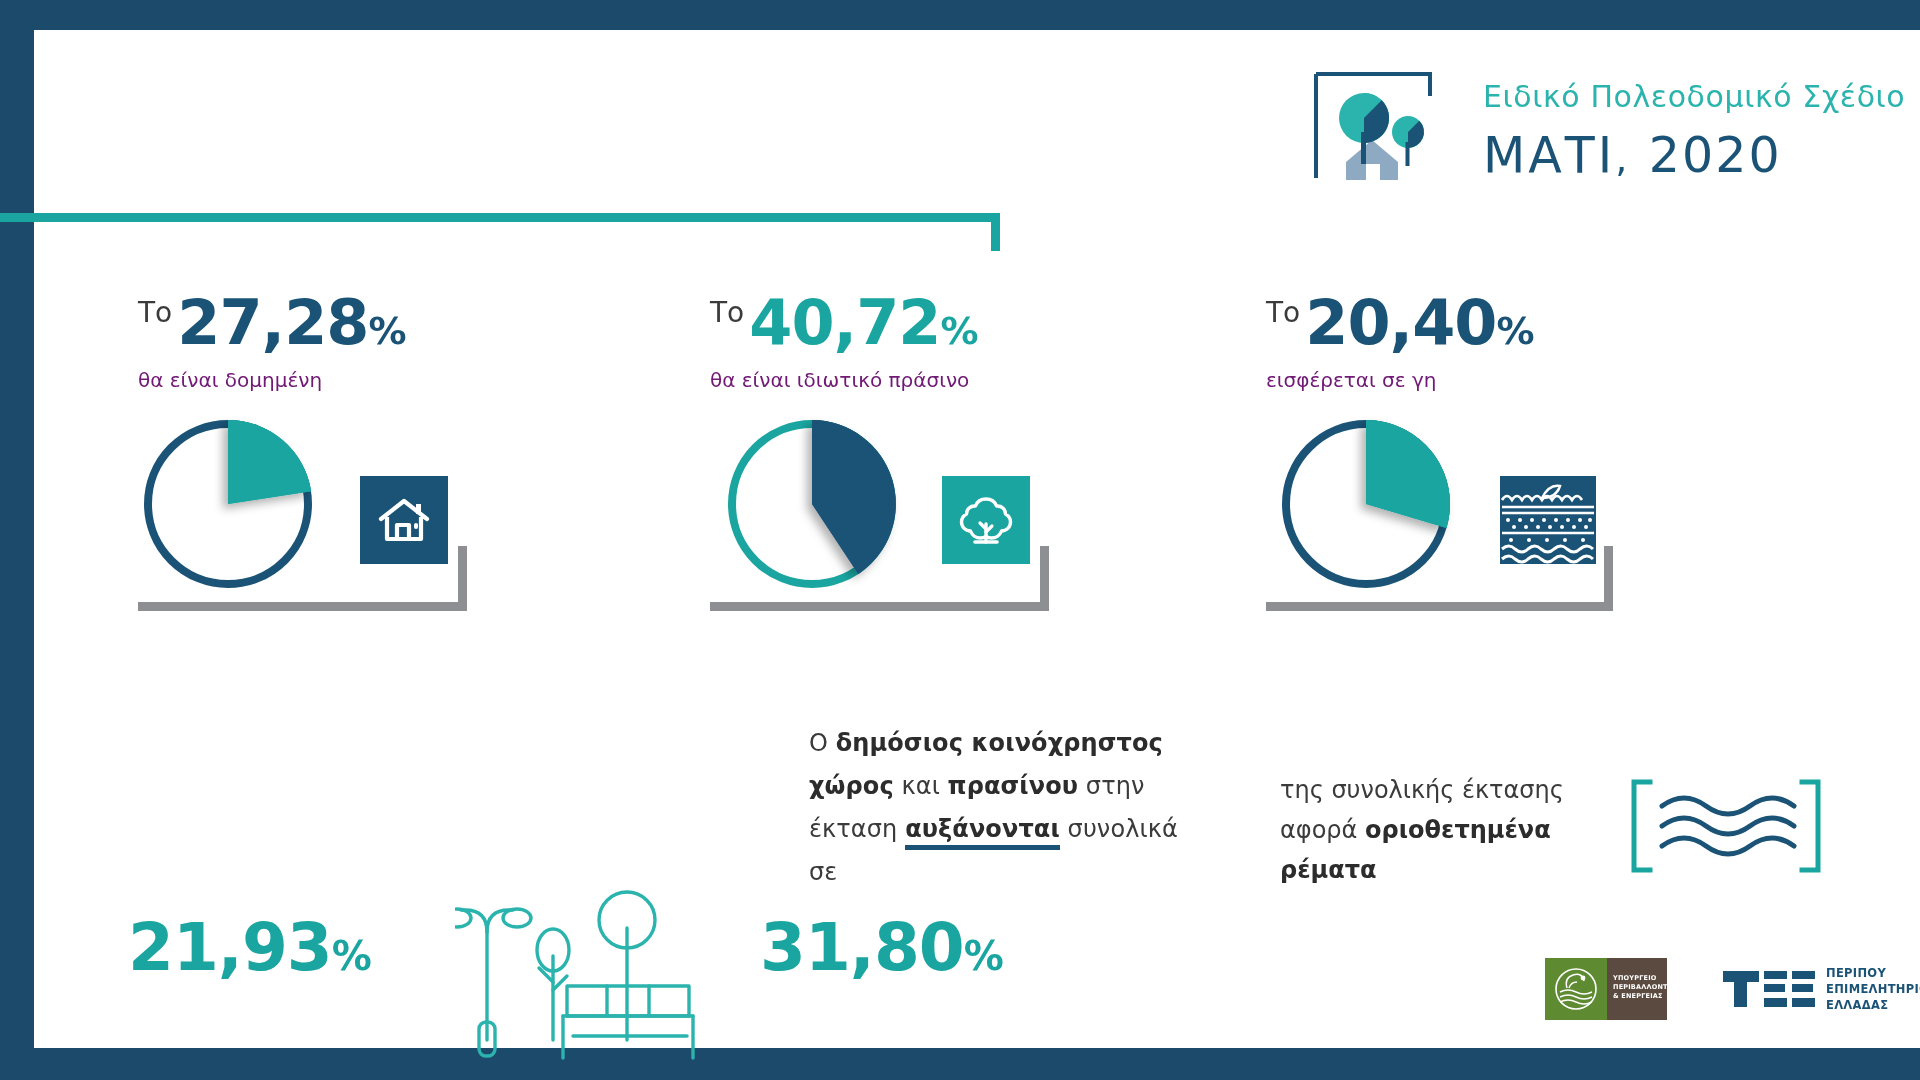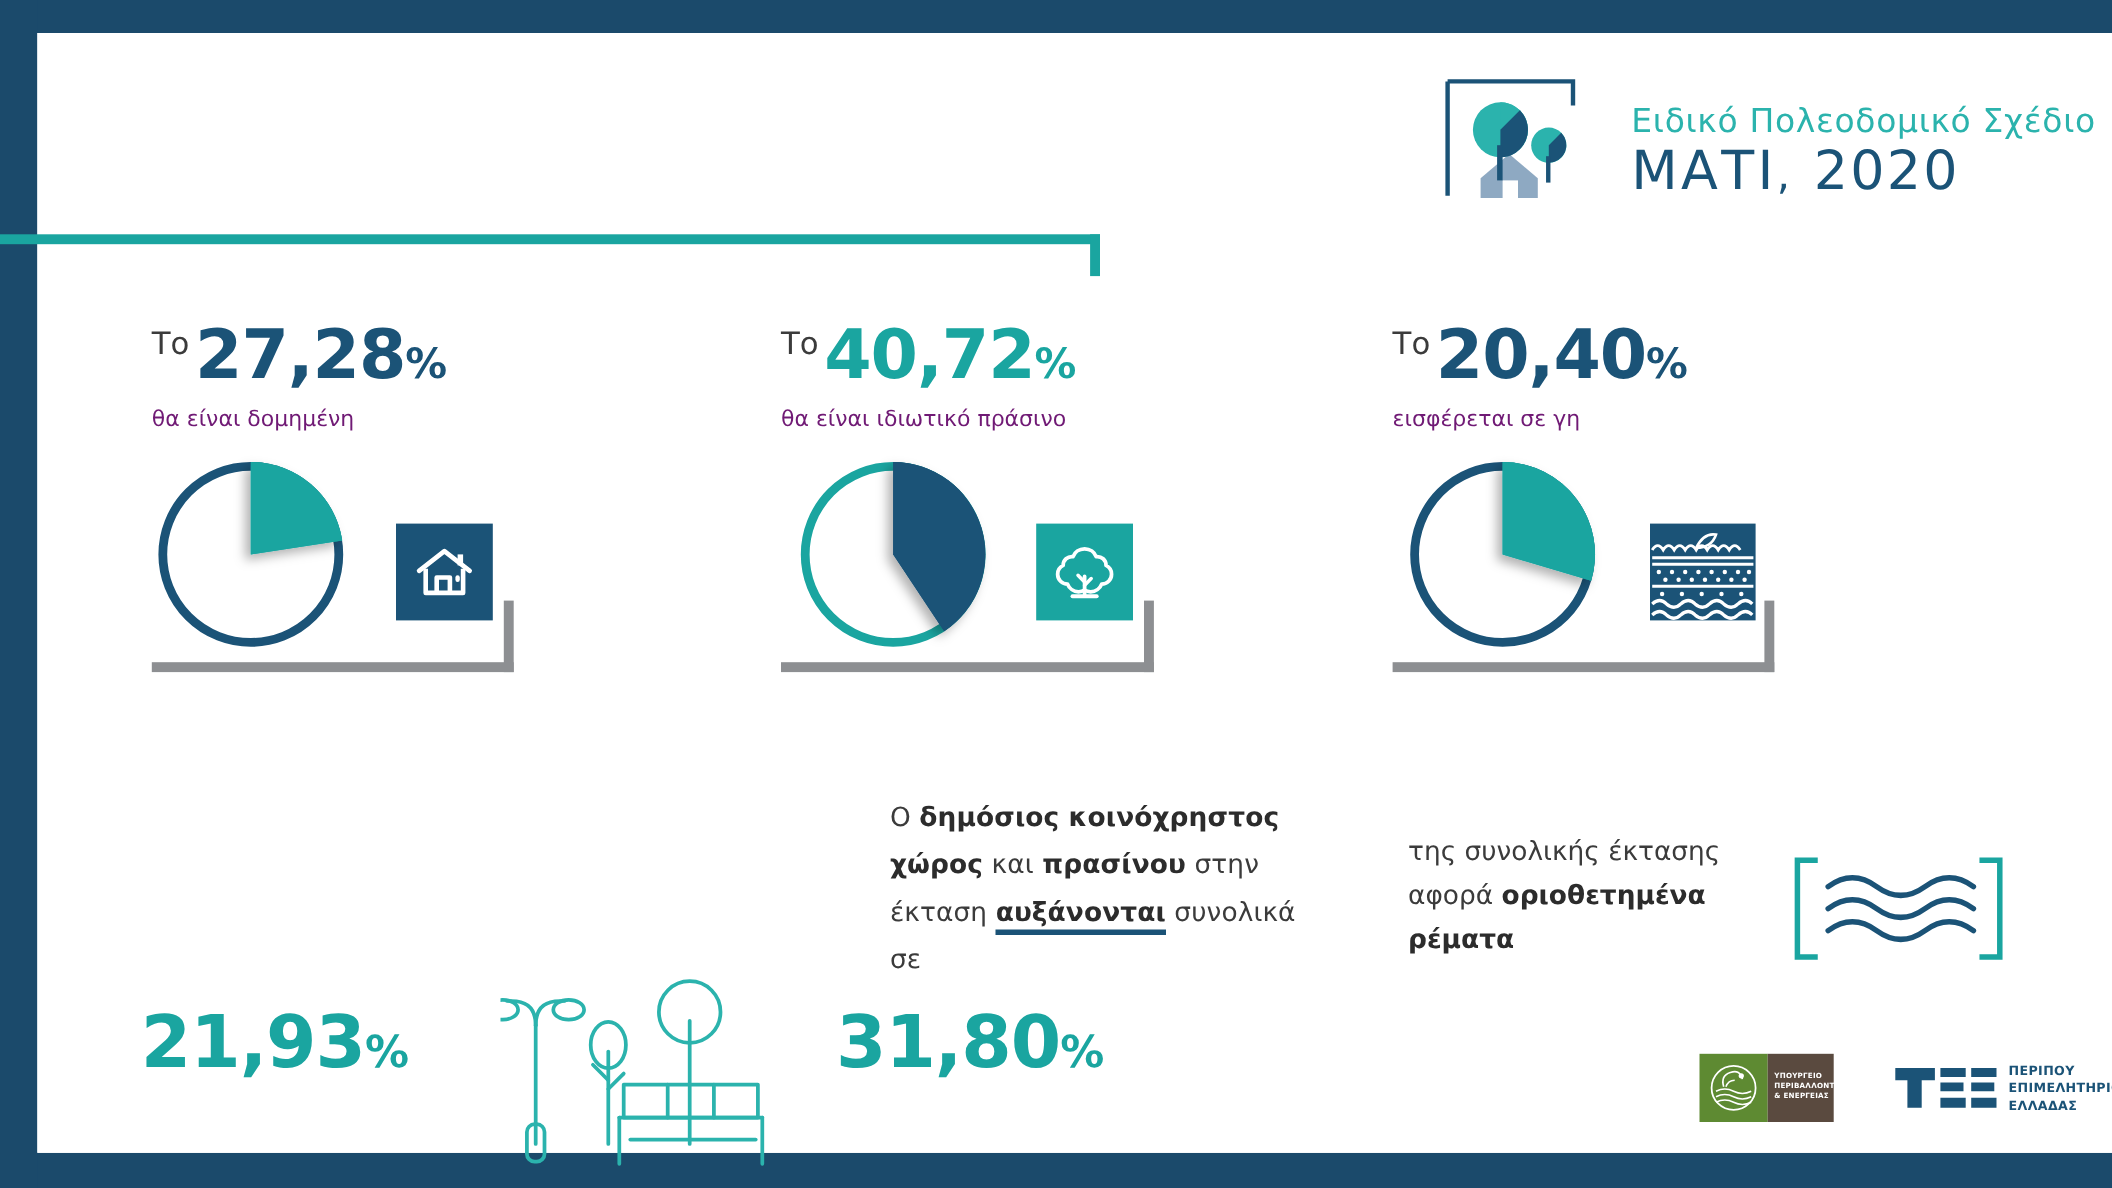--- a/index.html
+++ b/index.html
@@ -104,21 +104,21 @@
     font-size: 30px;
     color: #2bb3ad;
     letter-spacing: 0.6px;
     white-space: nowrap;
   }
   .logo-main {
     font-size: 49px;
     color: #1b5377;
     letter-spacing: 3px;
     white-space: nowrap;
-    margin-top: 5px;
+    margin-top: 19px;
   }
   .logo-main .yr { letter-spacing: 2px; }
 
   
   .stat-col { position: absolute; }
   .stat-head {
     white-space: nowrap;
     line-height: 1;
   }
   .stat-pref {
@@ -206,21 +206,21 @@
   .stream-stat {
     position: absolute;
     left: 1280px; top: 748px;
     width: 330px;
   }
   .stream-head { white-space: nowrap; line-height: 1; }
   .stream-body {
     font-size: 24px;
     line-height: 40px;
     color: #3b3b3b;
-    margin-top: 6px;
+    margin-top: 22px;
   }
   .stream-body b { font-weight: 700; color: #2c2c2c; }
   .stream-icon {
     position: absolute;
     left: 1628px; top: 778px;
     width: 196px; height: 96px;
   }
 
   
   .footer-logos {

